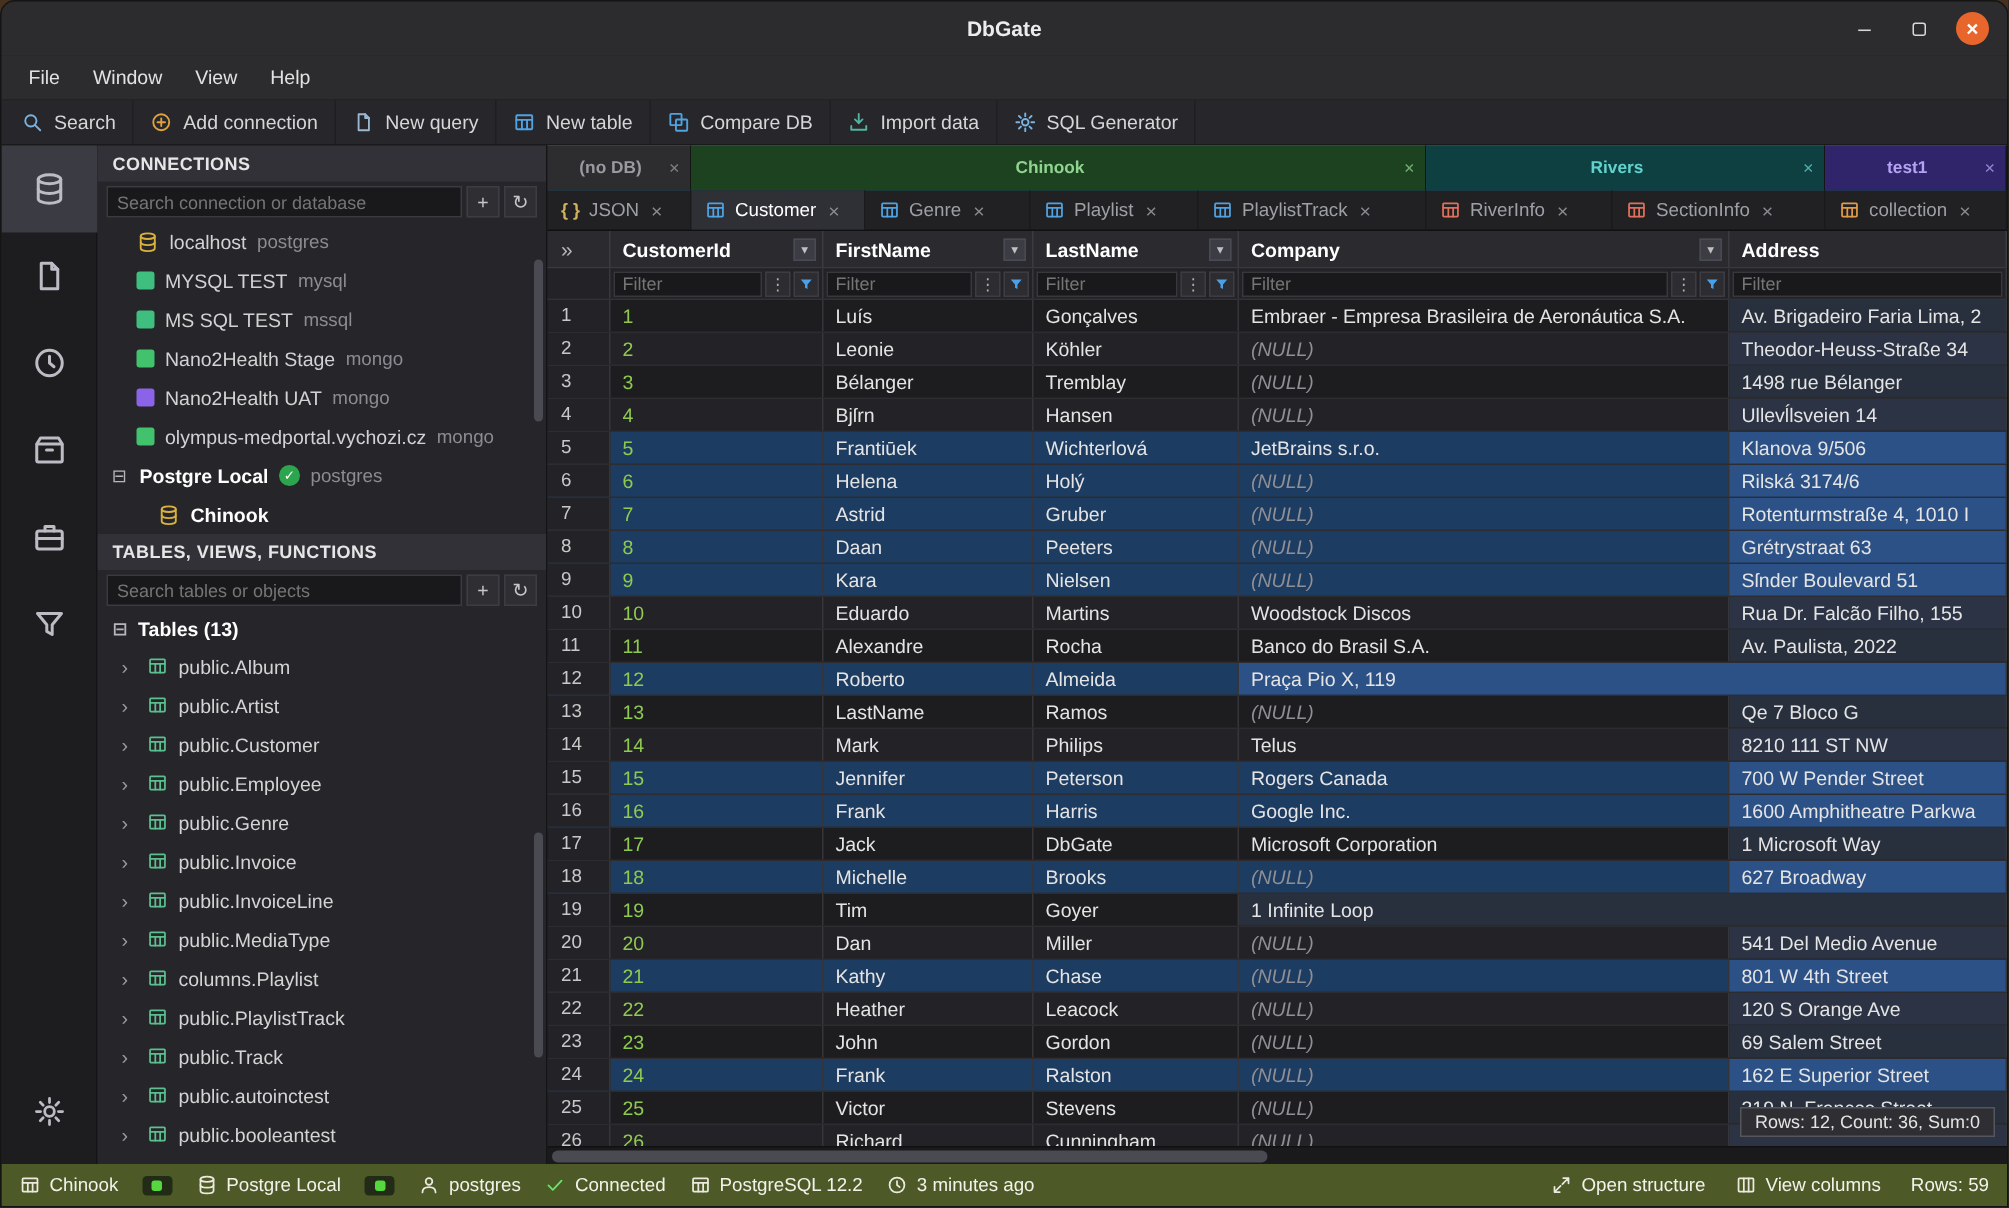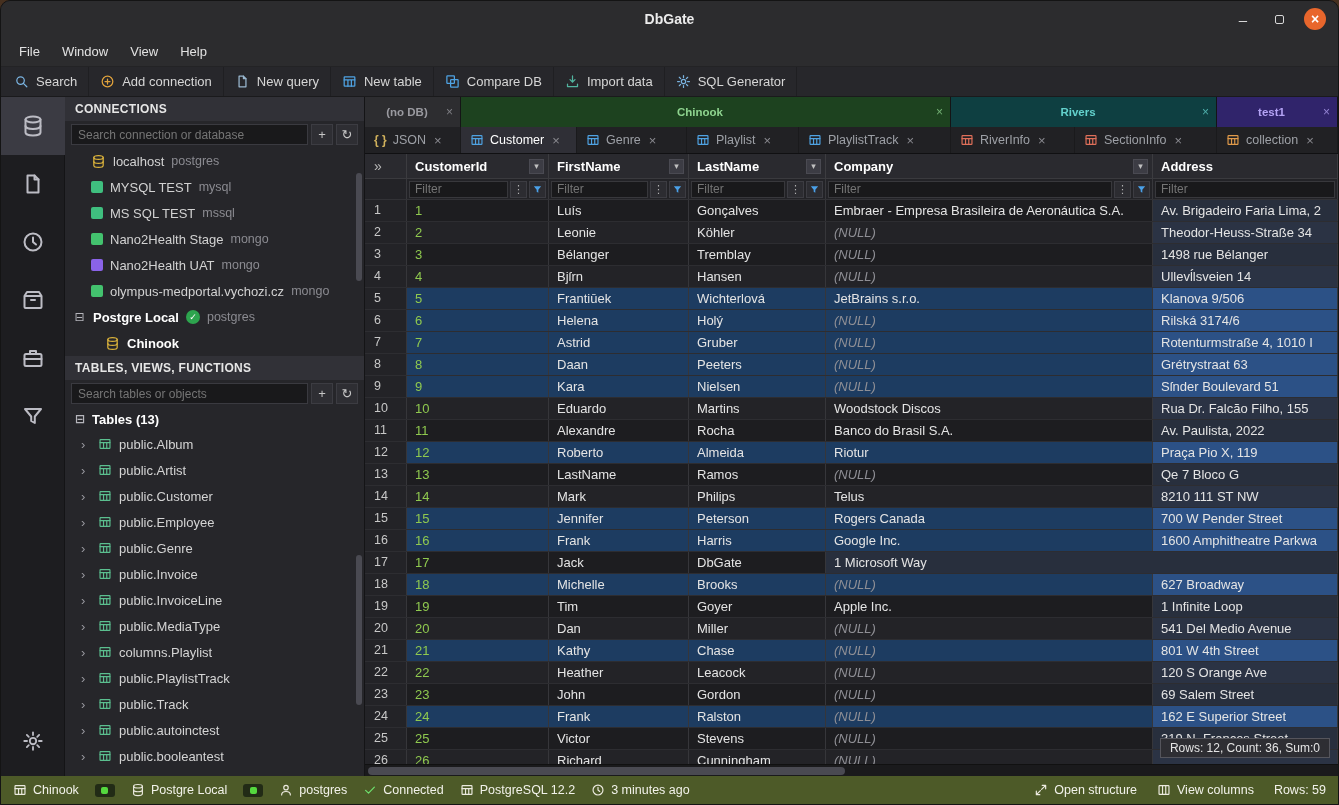--- a/index.html
+++ b/index.html
@@ -628,21 +628,20 @@
               <div class="dcell" style="width:140px">Alexandre</div>
               <div class="dcell" style="width:137px">Rocha</div>
               <div class="dcell" style="width:327px">Banco do Brasil S.A.</div>
               <div class="dcell addr" style="flex:1">Av. Paulista, 2022</div>
             </div>
             <div class="grow even sel">
               <div class="gut">12</div>
               <div class="dcell idc" style="width:142px">12</div>
               <div class="dcell" style="width:140px">Roberto</div>
               <div class="dcell" style="width:137px">Almeida</div>
-              <div class="dcell" style="width:327px">Riotur</div>
               <div class="dcell addr" style="flex:1">Praça Pio X, 119</div>
             </div>
             <div class="grow">
               <div class="gut">13</div>
               <div class="dcell idc" style="width:142px">13</div>
               <div class="dcell" style="width:140px">LastName</div>
               <div class="dcell" style="width:137px">Ramos</div>
               <div class="dcell" style="width:327px"><span class="nul">(NULL)</span></div>
               <div class="dcell addr" style="flex:1">Qe 7 Bloco G</div>
             </div>
@@ -668,36 +667,36 @@
               <div class="dcell" style="width:140px">Frank</div>
               <div class="dcell" style="width:137px">Harris</div>
               <div class="dcell" style="width:327px">Google Inc.</div>
               <div class="dcell addr" style="flex:1">1600 Amphitheatre Parkwa</div>
             </div>
             <div class="grow">
               <div class="gut">17</div>
               <div class="dcell idc" style="width:142px">17</div>
               <div class="dcell" style="width:140px">Jack</div>
               <div class="dcell" style="width:137px">DbGate</div>
+              <div class="dcell" style="width:327px">Microsoft Corporation</div>
               <div class="dcell addr" style="flex:1">1 Microsoft Way</div>
             </div>
             <div class="grow even sel">
               <div class="gut">18</div>
               <div class="dcell idc" style="width:142px">18</div>
               <div class="dcell" style="width:140px">Michelle</div>
               <div class="dcell" style="width:137px">Brooks</div>
               <div class="dcell" style="width:327px"><span class="nul">(NULL)</span></div>
               <div class="dcell addr" style="flex:1">627 Broadway</div>
             </div>
             <div class="grow">
               <div class="gut">19</div>
               <div class="dcell idc" style="width:142px">19</div>
               <div class="dcell" style="width:140px">Tim</div>
               <div class="dcell" style="width:137px">Goyer</div>
-              <div class="dcell" style="width:327px">Apple Inc.</div>
               <div class="dcell addr" style="flex:1">1 Infinite Loop</div>
             </div>
             <div class="grow even">
               <div class="gut">20</div>
               <div class="dcell idc" style="width:142px">20</div>
               <div class="dcell" style="width:140px">Dan</div>
               <div class="dcell" style="width:137px">Miller</div>
               <div class="dcell" style="width:327px"><span class="nul">(NULL)</span></div>
               <div class="dcell addr" style="flex:1">541 Del Medio Avenue</div>
             </div>

